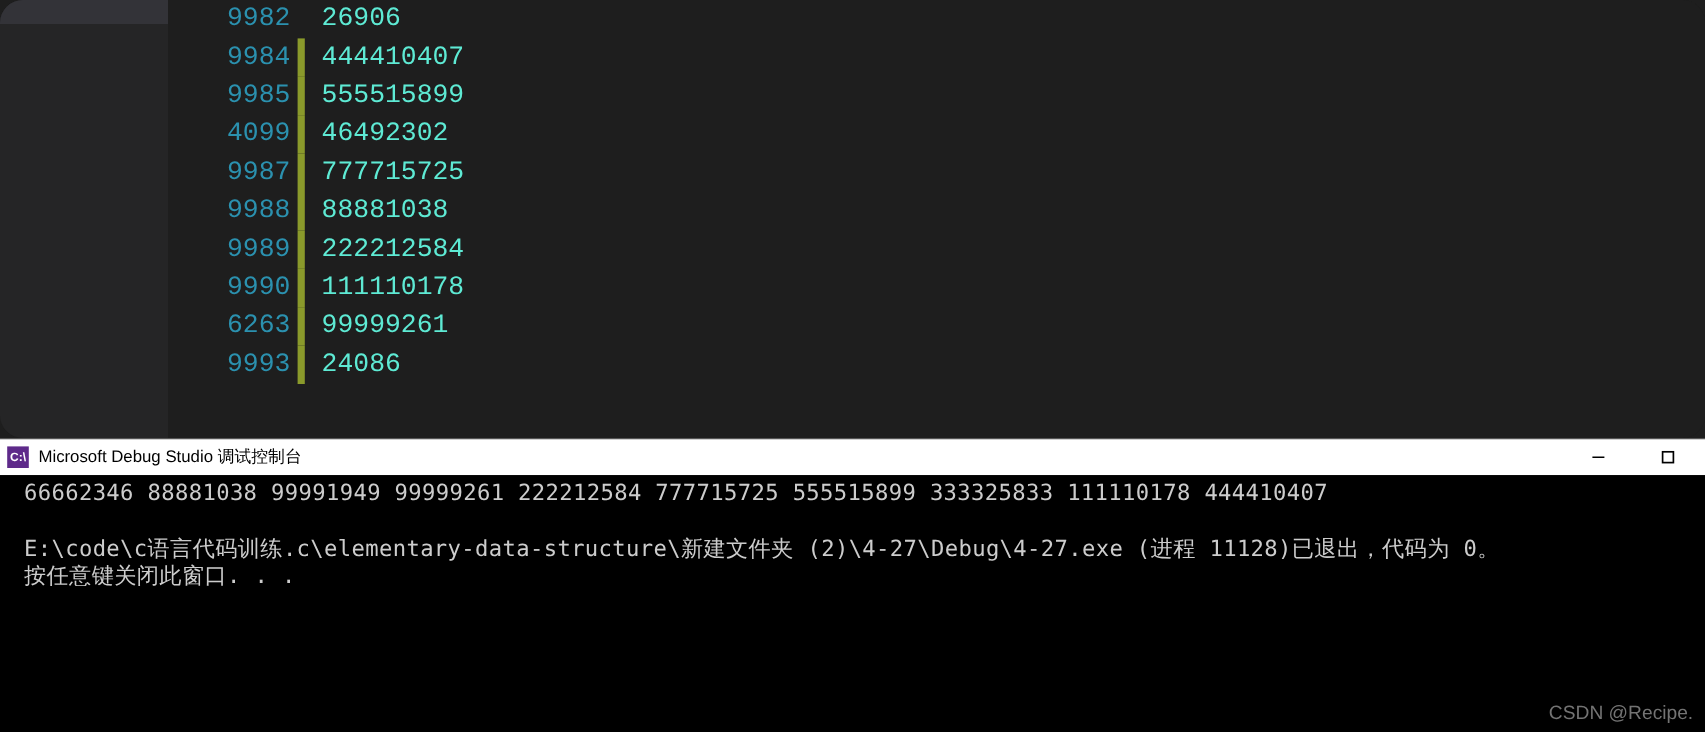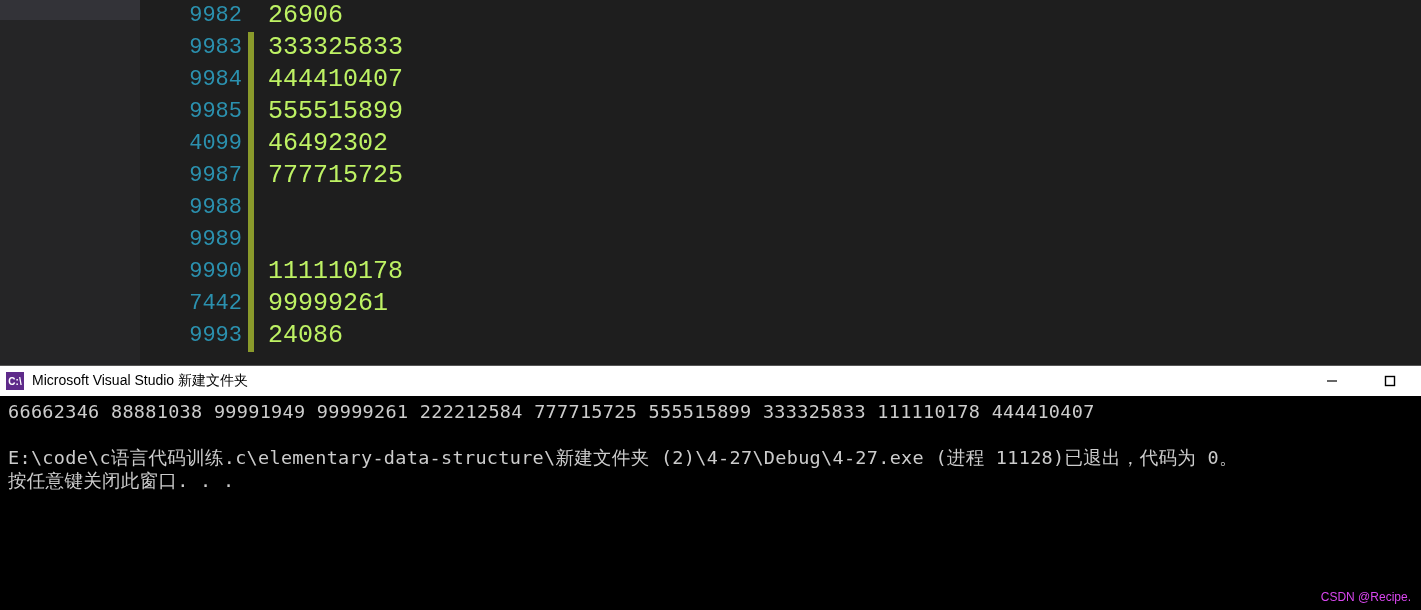--- a/index.html
+++ b/index.html
@@ -11,20 +11,21 @@
     width: 100%;
     height: 100%;
   }
   
   .editor-area {
     flex: 0 0 365px;
     display: flex;
     flex-direction: row;
     background: #1e1e1e;
     overflow: hidden;
+    border-radius: 19px;
   }
   
   .side-panel {
     width: 140px;
     height: 100%;
     background: #252526;
   }
   .side-panel-header {
     height: 20px;
     background: #333338;
@@ -56,22 +57,22 @@
     font-size: 22px;
   }
   
   .mod-bar {
     width: 6px;
     height: 100%;
   }
   .mod-bar.modified { background: #8a9a2b; }
   
   .code-text {
-    color: #bef264;
-    font-size: 25px;
+    color: #5eead4;
+    font-size: 22px;
     padding-left: 14px;
     white-space: pre;
   }
   
   .console-window {
     flex: 1;
     display: flex;
     flex-direction: column;
     background: #000000;
     border-top: 1px solid #555;
@@ -118,55 +119,50 @@
     cursor: default;
   }
   
   .console-body {
     flex: 1;
     background: #000;
     color: #cccccc;
     font-family: "NSimSun", Consolas, monospace;
     font-size: 18.5px;
     line-height: 23px;
-    padding: 4px 8px;
+    padding: 4px 20px;
     white-space: pre-wrap;
     letter-spacing: 0.3px;
   }
   
   .watermark {
     position: absolute;
     right: 10px;
     bottom: 6px;
-    color: #d946ef;
-    font-size: 12px;
+    color: #737373;
+    font-size: 16px;
     font-family: Arial, sans-serif;
   }
 </style>
 </head>
 <body>
 
 <div class="workspace">
 
   <div class="editor-area">
     <div class="side-panel">
       <div class="side-panel-header"></div>
     </div>
     <div class="code-panel" id="code-panel">
         <div class="code-line">
           <div class="gutter-num">9982</div>
           <div class="mod-bar"></div>
           <div class="code-text">26906</div>
         </div>
         <div class="code-line">
-          <div class="gutter-num">9983</div>
-          <div class="mod-bar modified"></div>
-          <div class="code-text">333325833</div>
-        </div>
-        <div class="code-line">
           <div class="gutter-num">9984</div>
           <div class="mod-bar modified"></div>
           <div class="code-text">444410407</div>
         </div>
         <div class="code-line">
           <div class="gutter-num">9985</div>
           <div class="mod-bar modified"></div>
           <div class="code-text">555515899</div>
         </div>
         <div class="code-line">
@@ -175,47 +171,49 @@
           <div class="code-text">46492302</div>
         </div>
         <div class="code-line">
           <div class="gutter-num">9987</div>
           <div class="mod-bar modified"></div>
           <div class="code-text">777715725</div>
         </div>
         <div class="code-line">
           <div class="gutter-num">9988</div>
           <div class="mod-bar modified"></div>
+          <div class="code-text">88881038</div>
         </div>
         <div class="code-line">
           <div class="gutter-num">9989</div>
           <div class="mod-bar modified"></div>
+          <div class="code-text">222212584</div>
         </div>
         <div class="code-line">
           <div class="gutter-num">9990</div>
           <div class="mod-bar modified"></div>
           <div class="code-text">111110178</div>
         </div>
         <div class="code-line">
-          <div class="gutter-num">7442</div>
+          <div class="gutter-num">6263</div>
           <div class="mod-bar modified"></div>
           <div class="code-text">99999261</div>
         </div>
         <div class="code-line">
           <div class="gutter-num">9993</div>
           <div class="mod-bar modified"></div>
           <div class="code-text">24086</div>
         </div>
       </div>
   </div>
 
   <div class="console-window">
     <div class="titlebar">
       <span class="titlebar-icon">C:\</span>
-      <span class="titlebar-title">Microsoft Visual Studio 新建文件夹</span>
+      <span class="titlebar-title">Microsoft Debug Studio 调试控制台</span>
       <div class="win-controls">
         <div class="win-btn">
           <svg width="12" height="12" viewBox="0 0 12 12">
               <line x1="1" y1="6" x2="11" y2="6" stroke="#000" stroke-width="1.2"></line>
             </svg>
         </div>
         <div class="win-btn">
           <svg width="12" height="12" viewBox="0 0 12 12">
               <rect x="1.5" y="1.5" width="9" height="9" fill="none" stroke="#000" stroke-width="1.4"></rect>
             </svg>

